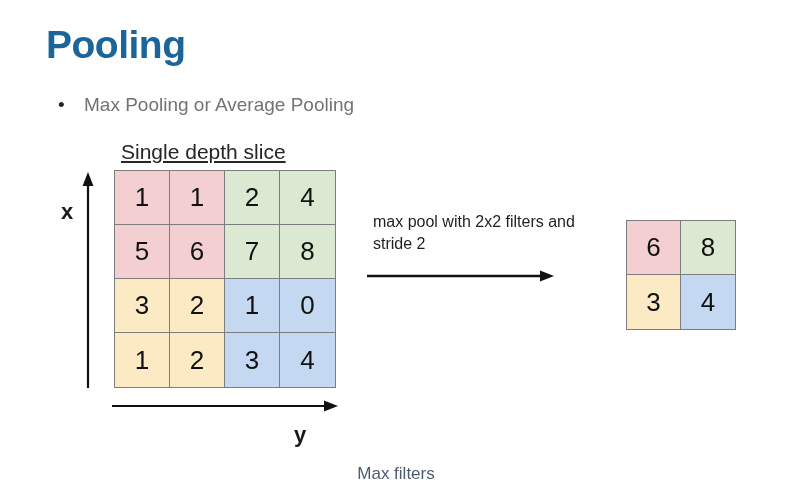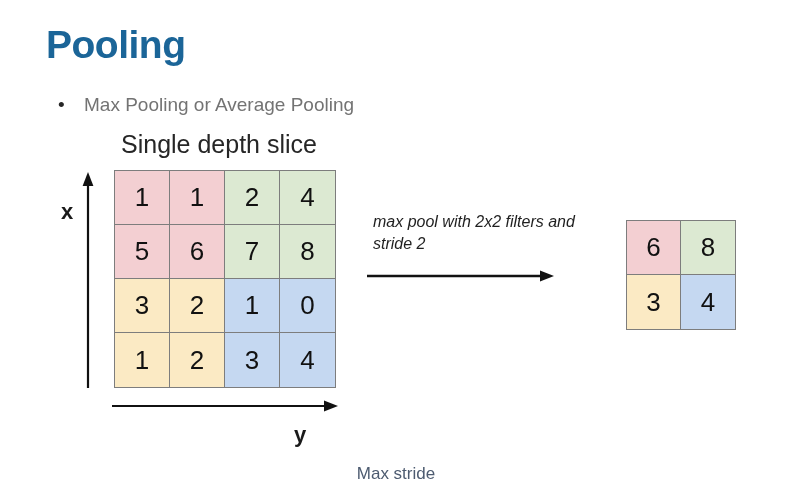--- a/index.html
+++ b/index.html
@@ -55,25 +55,26 @@
   #bullet-text {
     font-size: 19px;
     color: #737373;
     line-height: 1;
   }
 
   
   #figure-heading {
     position: absolute;
     left: 121px;
-    top: 131px;
-    font-size: 25px;
+    top: 140px;
+    font-size: 21px;
     color: #262626;
     white-space: nowrap;
     line-height: 1.1;
+    text-decoration: underline;
   }
 
   
   #input-grid {
     position: absolute;
     left: 114px;
     top: 170px;
     width: 222px;
     height: 218px;
     display: grid;
@@ -146,21 +147,20 @@
 
   
   #transform-text {
     position: absolute;
     left: 373px;
     top: 211px;
     width: 215px;
     font-size: 16px;
     line-height: 1.35;
     color: #1f1f1f;
-    font-style: italic;
   }
 
   
   #caption {
     position: absolute;
     left: 0;
     top: 464px;
     width: 792px;
     text-align: center;
     font-size: 17px;
@@ -218,15 +218,15 @@
     <polygon points="188,8 174,2.4 174,13.6" fill="#111111"></polygon>
   </svg>
 
   <div id="output-grid">
       <div class="cell" style="background: rgb(243, 207, 210);">6</div>
       <div class="cell" style="background: rgb(220, 233, 210);">8</div>
       <div class="cell" style="background: rgb(251, 234, 196);">3</div>
       <div class="cell" style="background: rgb(197, 216, 241);">4</div>
     </div>
 
-  <div id="caption">Max stride</div>
+  <div id="caption">Max filters</div>
 
 </div>
 
 </body></html>

